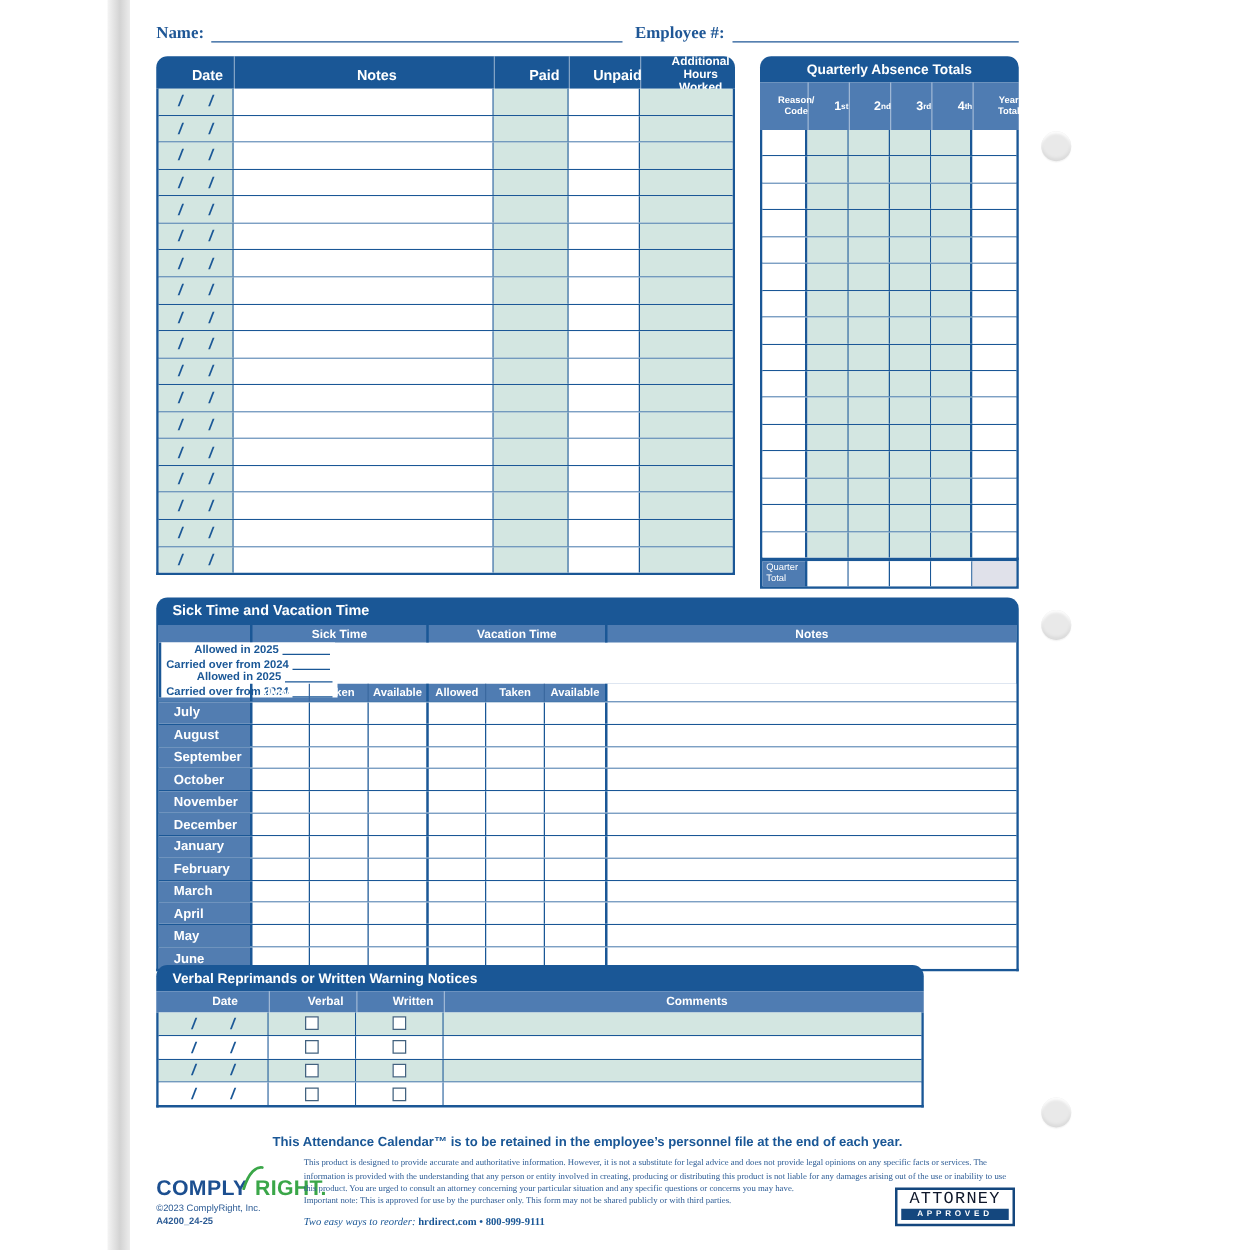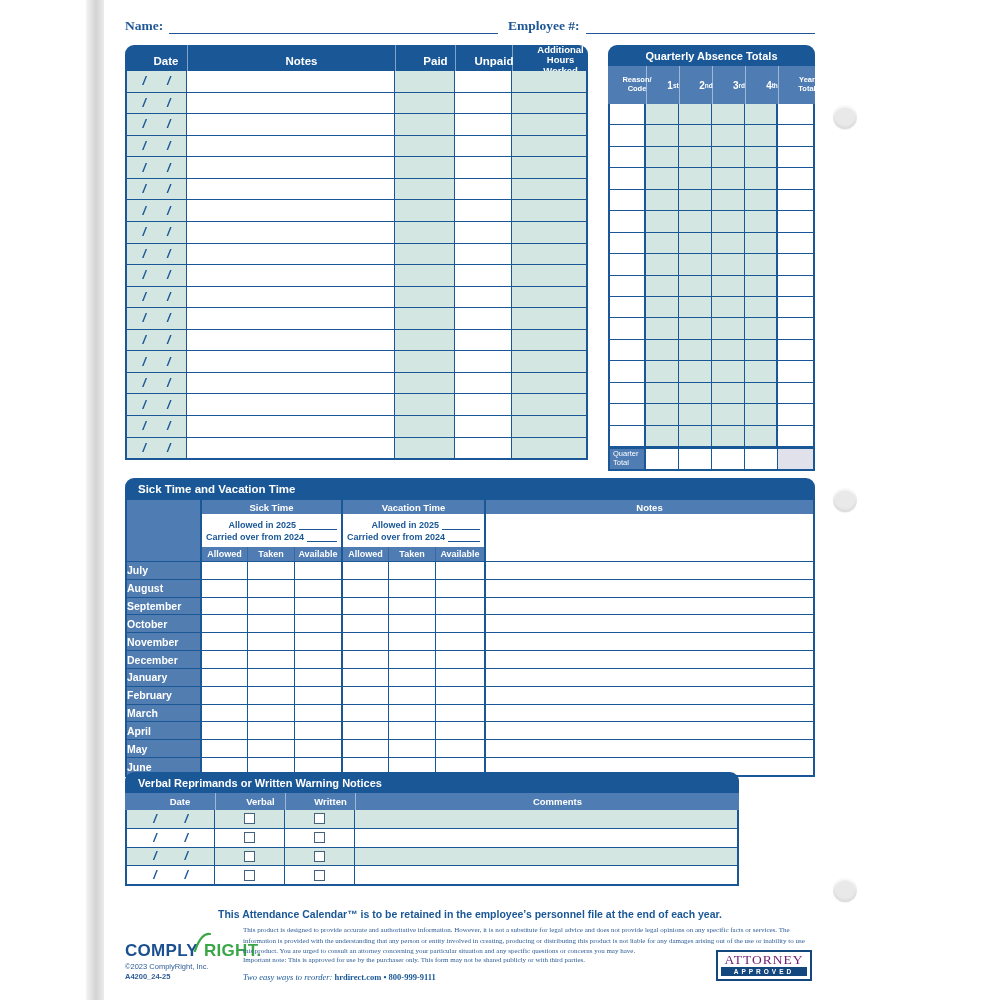--- a/index.html
+++ b/index.html
@@ -65,36 +65,36 @@
   
   .sv{ position:absolute; left:125px; top:478px; width:690px; }
   .sv-title{ height:22px; font-size:11.5px; padding-left:13px; }
   .sv-box{ border:2px solid #1a5796; border-top:none; }
   .sv-rowA{ height:14px; display:flex; background:#4f7cb2; color:#fff; font-weight:bold; font-size:9.5px; }
   .sv-rowA > div{ display:flex; align-items:center; justify-content:center; }
   .sv-spacerA{ width:73px; }
   .sv-sickA{ width:141px; border-left:2px solid #1a5796; }
   .sv-vacA{ width:143px; border-left:2px solid #1a5796; }
   .sv-notesA{ flex:1; border-left:2px solid #1a5796; }
-  .sv-rowB{ height:33px; display:flex; }
+  .sv-rowB{ height:33px; display:flex;flex-direction:column; }
   .sv-spacerB{ width:73px; background:#4f7cb2; }
   .sv-allowB{ width:141px; background:#fff; border-left:2px solid #1a5796; display:flex; flex-direction:column; justify-content:center; gap:2px; padding:0 4px; }
   .sv-allowB.vac{ width:143px; }
   .sv-notesB{ flex:1; background:#fff; border-left:2px solid #1a5796; }
   .alw-line{ display:flex; align-items:flex-end; justify-content:flex-end; font-size:9px; font-weight:bold; color:#1a5796; white-space:nowrap; }
   .alw-line .mini-line{ display:inline-block; width:38px; border-bottom:1px solid #1a5796; margin-left:3px; height:8px; }
   .sv-rowC{ height:14px; display:flex; background:#4f7cb2; color:#fff; font-weight:bold; font-size:9px; }
   .sv-spacerC{ width:73px; }
   .sv-colC{ display:flex; align-items:center; justify-content:center; border-left:1px solid #3a689f; }
   .sv-colC.grp{ border-left:2px solid #1a5796; }
   .sv-notesC{ flex:1; border-left:2px solid #1a5796; background:#fff; }
   .sv-months{ display:flex; flex-direction:column; height:214px; border-top:1px solid #1a5796; }
   .m-row{ flex:1; display:flex; border-bottom:1px solid #1a5796; }
   .m-row:last-child{ border-bottom:none; }
-  .m-label{ width:73px; background:#527db1; color:#fff; font-weight:bold; font-size:10.5px; display:flex; align-items:center; padding-left:0; }
+  .m-label{ width:73px; background:#527db1; color:#fff; font-weight:bold; font-size:10.5px; display:flex; align-items:center; padding-left:12px; }
   .m-cell{ background:#fff; border-left:1px solid #1a5796; }
   .m-cell.grp{ border-left:2px solid #1a5796; }
   .m-notes{ flex:1; background:#fff; border-left:2px solid #1a5796; }
   .w47{ width:47px; } .w49{ width:49px; }
   
   .rep{ position:absolute; left:125px; top:772px; width:614px; }
   .rep-title{ height:21px; font-size:11px; padding-left:13px; }
   .rep-head{ height:17px; display:grid; grid-template-columns:90px 70px 70px auto; background:#4f7cb2; color:#fff; font-weight:bold; }
   .rep-head .hcell{ font-size:9.5px; }
   .rep-body{ border:2px solid #1a5796; border-top:none; display:flex; flex-direction:column; height:76px; }
@@ -110,21 +110,21 @@
   .logo-right{ font-size:17px; font-weight:bold; color:#3aa648; letter-spacing:0.3px; }
   .swoosh{ margin:0 -7px 9px -5px; }
   .copyright{ position:absolute; left:125px; top:962px; font-size:7.5px; color:#2d5c95; }
   .sku{ position:absolute; left:125px; top:972px; font-size:7.5px; font-weight:bold; color:#2d5c95; }
   .legal{ position:absolute; left:243px; top:925px; width:572px; font-family:"Liberation Serif", serif; font-size:7px; line-height:1.5; color:#2d5c95; }
   .important{ position:absolute; left:243px; top:956px; width:470px; font-family:"Liberation Serif", serif; font-size:7px; color:#2d5c95; }
   .reorder{ position:absolute; left:243px; top:972px; font-size:8.5px; color:#1a5796; font-family:"Liberation Serif", serif; }
   .reorder .it{ font-style:italic; }
   .reorder .bd{ font-weight:bold; }
   .badge{ position:absolute; left:716px; top:950px; width:96px; border:2px solid #14477e; background:#fff; padding:1px 3px 3px 3px; text-align:center; }
-  .badge-top{ font-family:Liberation Serif, serif; font-size:13.5px; letter-spacing:1px; color:#701a75; line-height:1.05; }
+  .badge-top{ font-family:Liberation Mono, monospace; font-size:13.5px; letter-spacing:1px; color:#0f172a; line-height:1.05; }
   .badge-bottom{ background:#14477e; color:#fff; font-size:6.5px; font-weight:bold; letter-spacing:3px; padding:1px 0; }
 </style>
 </head>
 <body>
 
 <div class="edge-strip"></div>
 <div class="hole" style="top:105px"></div>
 <div class="hole" style="top:488px"></div>
 <div class="hole" style="top:878px"></div>
 

